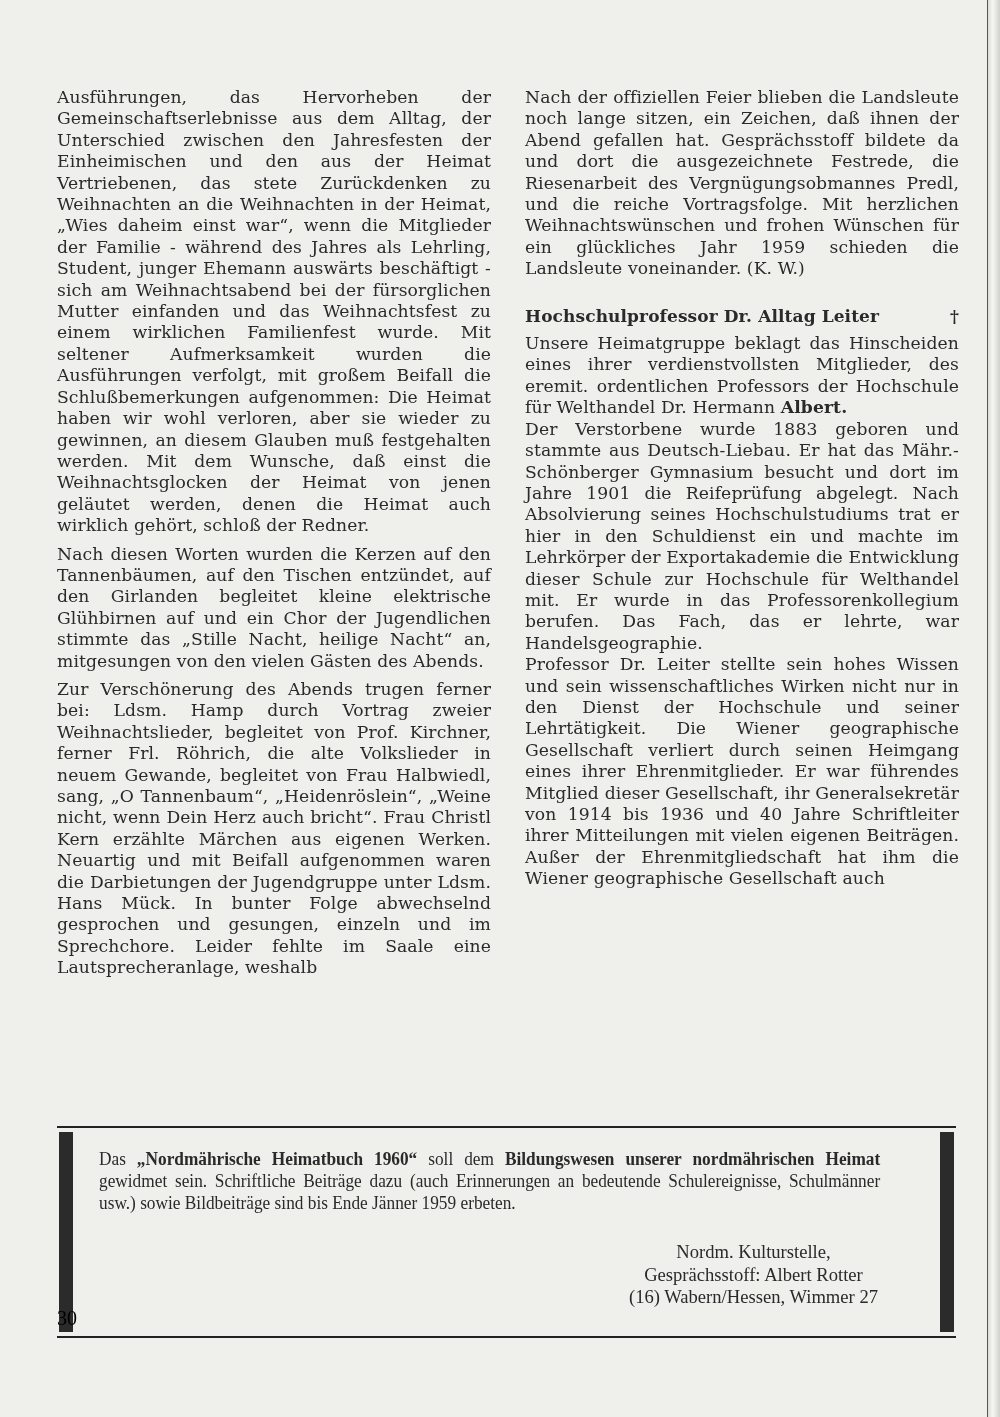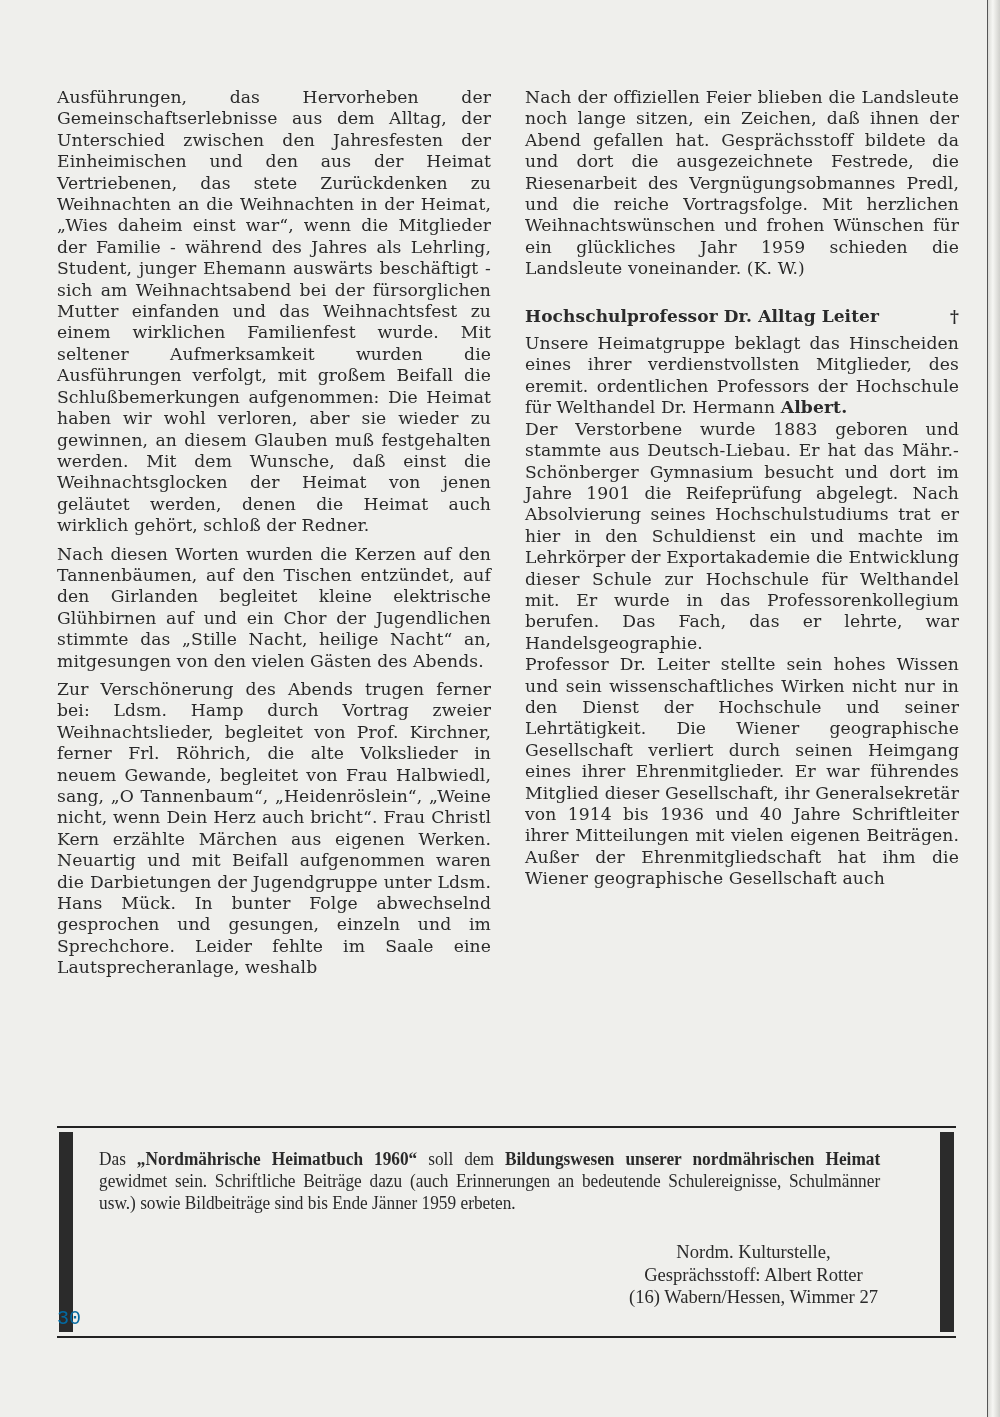--- a/index.html
+++ b/index.html
@@ -58,22 +58,22 @@
     width: 840px;
   }
   .notice .sig {
     position: absolute; right: 78px; top: 113px;
     font-family: "Liberation Serif", "DejaVu Serif", serif;
     font-size: 18.6px; line-height: 22.5px;
     text-align: center;
   }
   .page-number {
     position: absolute; left: 57px; top: 1307px;
-    font-family: Liberation Mono, monospace;
-    font-size: 20px; color: #0369a1;
+    font-family: Liberation Serif, serif;
+    font-size: 20px; color: #000000;
   }
 </style>
 </head>
 <body>
 
 <div class="page-edge"></div>
 
 <div class="col col-left">
   <p>Ausführungen, das Hervorheben der Gemeinschaftserlebnisse aus dem Alltag, der Unterschied zwischen den Jahresfesten der Einheimischen und den aus der Heimat Vertriebenen, das stete Zurückdenken zu Weihnachten an die Weihnachten in der Heimat, „Wies daheim einst war“, wenn die Mitglieder der Familie - während des Jahres als Lehrling, Student, junger Ehemann auswärts beschäftigt - sich am Weihnachtsabend bei der fürsorglichen Mutter einfanden und das Weihnachtsfest zu einem wirklichen Familienfest wurde. Mit seltener Aufmerksamkeit wurden die Ausführungen verfolgt, mit großem Beifall die Schlußbemerkungen aufgenommen: Die Heimat haben wir wohl verloren, aber sie wieder zu gewinnen, an diesem Glauben muß festgehalten werden. Mit dem Wunsche, daß einst die Weihnachtsglocken der Heimat von jenen geläutet werden, denen die Heimat auch wirklich gehört, schloß der Redner.</p>
   <p class="gap">Nach diesen Worten wurden die Kerzen auf den Tannenbäumen, auf den Tischen entzündet, auf den Girlanden begleitet kleine elektrische Glühbirnen auf und ein Chor der Jugendlichen stimmte das „Stille Nacht, heilige Nacht“ an, mitgesungen von den vielen Gästen des Abends.</p>

